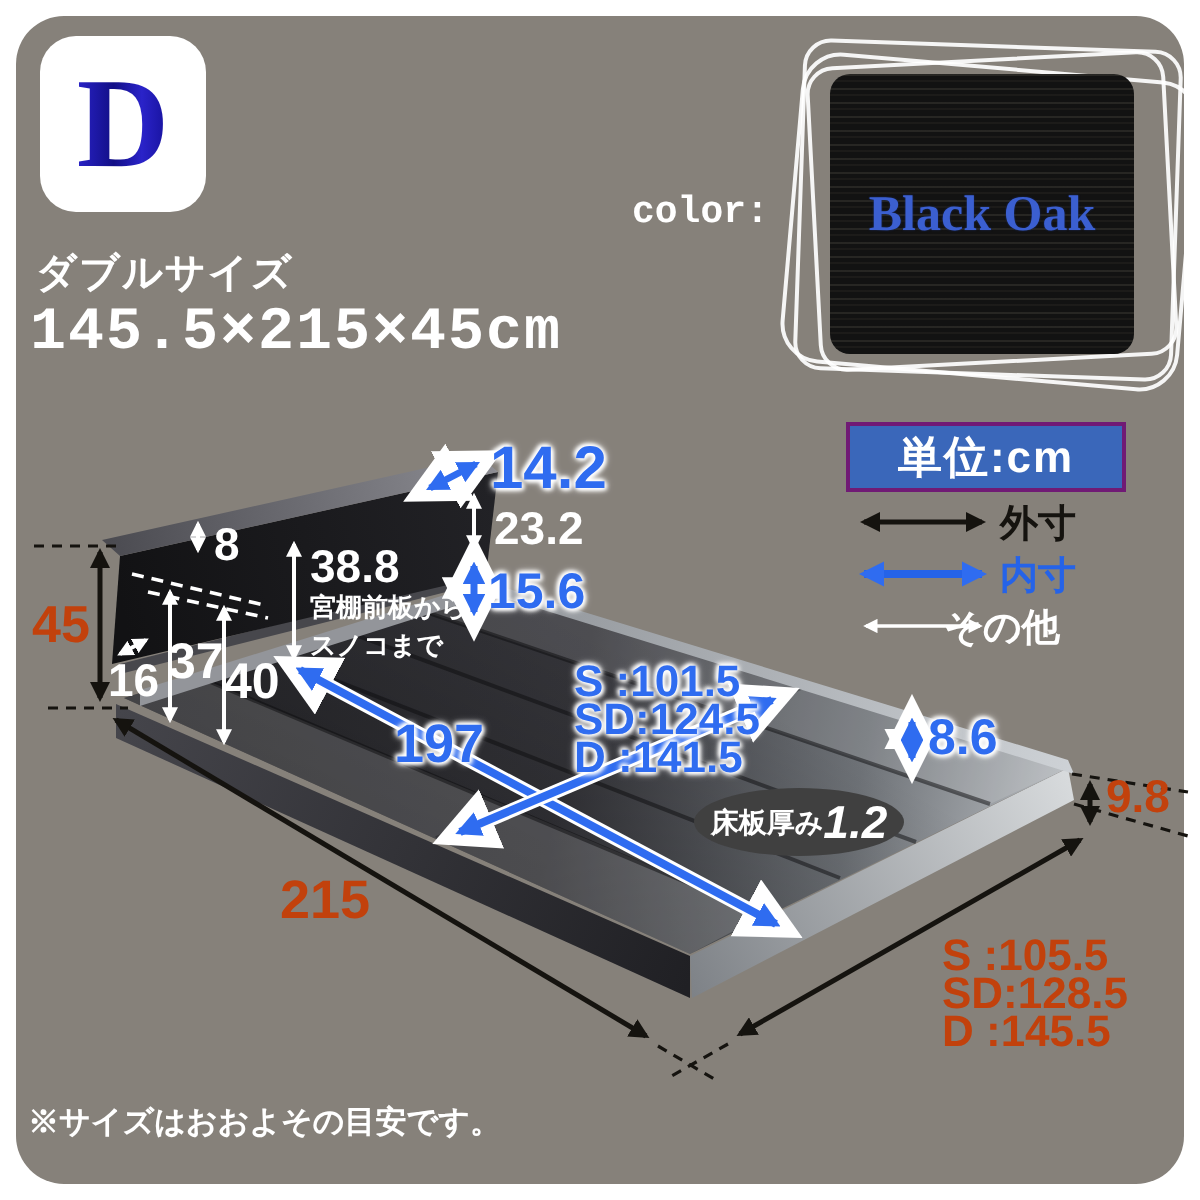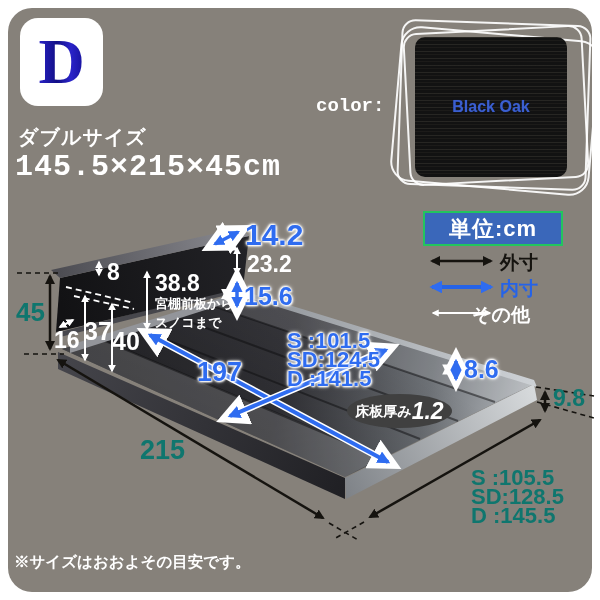--- a/index.html
+++ b/index.html
@@ -15,37 +15,37 @@
   .d-badge span{font-family:"Liberation Serif",serif;font-weight:bold;font-size:64px;color:#1d18b0;
     background:linear-gradient(90deg,#2a23c9,#120f86 40%,#2a23c9 70%,#151098);-webkit-background-clip:text;background-clip:text;-webkit-text-fill-color:transparent;}
   .size-name{left:18px;top:127px;color:#fff;font-weight:bold;font-size:20px;letter-spacing:1px;}
   .size-dims{left:15px;top:152px;color:#fff;font-weight:bold;font-size:30px;font-family:Liberation Mono, monospace;letter-spacing:1px;}
 
   
   .color-label{left:316px;top:97px;color:#fff;font-size:19px;font-family:"Liberation Mono",monospace;font-weight:bold;}
   .swatch{left:415px;top:37px;width:152px;height:140px;border-radius:10px;background:#121212;
     background-image:repeating-linear-gradient(180deg,rgba(60,58,52,.5) 0 1px,rgba(0,0,0,0) 1px 3px,rgba(35,33,30,.6) 3px 4px,rgba(0,0,0,0) 4px 7px);
     display:flex;align-items:center;justify-content:center;}
-  .swatch span{color:#3b5fd0;font-family:Liberation Sans, sans-serif;font-weight:bold;font-size:16px;text-shadow:0 0 1px #1b2d69;}
+  .swatch span{color:#3b5fd0;font-family:Liberation Serif, serif;font-weight:bold;font-size:25px;text-shadow:0 0 1px #1b2d69;}
   .sk{position:absolute;border:2px solid rgba(255,255,255,.92);border-radius:14px;background:transparent;}
   .sk1{left:399px;top:22px;width:186px;height:162px;transform:rotate(2deg);}
   .sk2{left:406px;top:29px;width:176px;height:149px;transform:rotate(-3deg);}
   .sk3{left:395px;top:33px;width:196px;height:152px;transform:rotate(5deg);border-radius:20px;}
 
   
-  .unit-box{left:423px;top:211px;width:136px;height:31px;background:#3a67ba;border:2px solid #22c55e;
+  .unit-box{left:423px;top:211px;width:136px;height:31px;background:#3a67ba;border:2px solid #701a75;
     display:flex;align-items:center;justify-content:center;color:#fff;font-weight:bold;font-size:22px;letter-spacing:1px;}
   .lg-label{font-weight:bold;font-size:19px;}
   .lg-outer{left:500px;top:253px;color:#15130f;}
   .lg-inner{left:500px;top:279px;color:#2563e8;}
   .lg-other{left:472px;top:305px;color:#ffffff;}
 
   
   .dim{font-weight:bold;}
-  .blk{color:#0f766e;}
+  .blk{color:#c2410c;}
   .wht{color:#ffffff;}
   .blu{color:#2f6cf0;text-shadow:0 0 2px #fff,0 0 3px #fff,0 0 5px #fff,1px 1px 2px #fff,-1px -1px 2px #fff;}
   .t45{left:16px;top:299px;font-size:26px;}
   .t8{left:107px;top:261px;font-size:23px;}
   .t16{left:54px;top:300px;font-size:23px;margin-top:29px;}
   .t37{left:84px;top:319px;font-size:25px;}
   .t40{left:112px;top:329px;font-size:25px;}
   .t388{left:155px;top:272px;font-size:23px;}
   .t388n{left:155px;top:295px;font-size:13px;line-height:1.45;}
   .t142{left:245px;top:220px;font-size:30px;}

